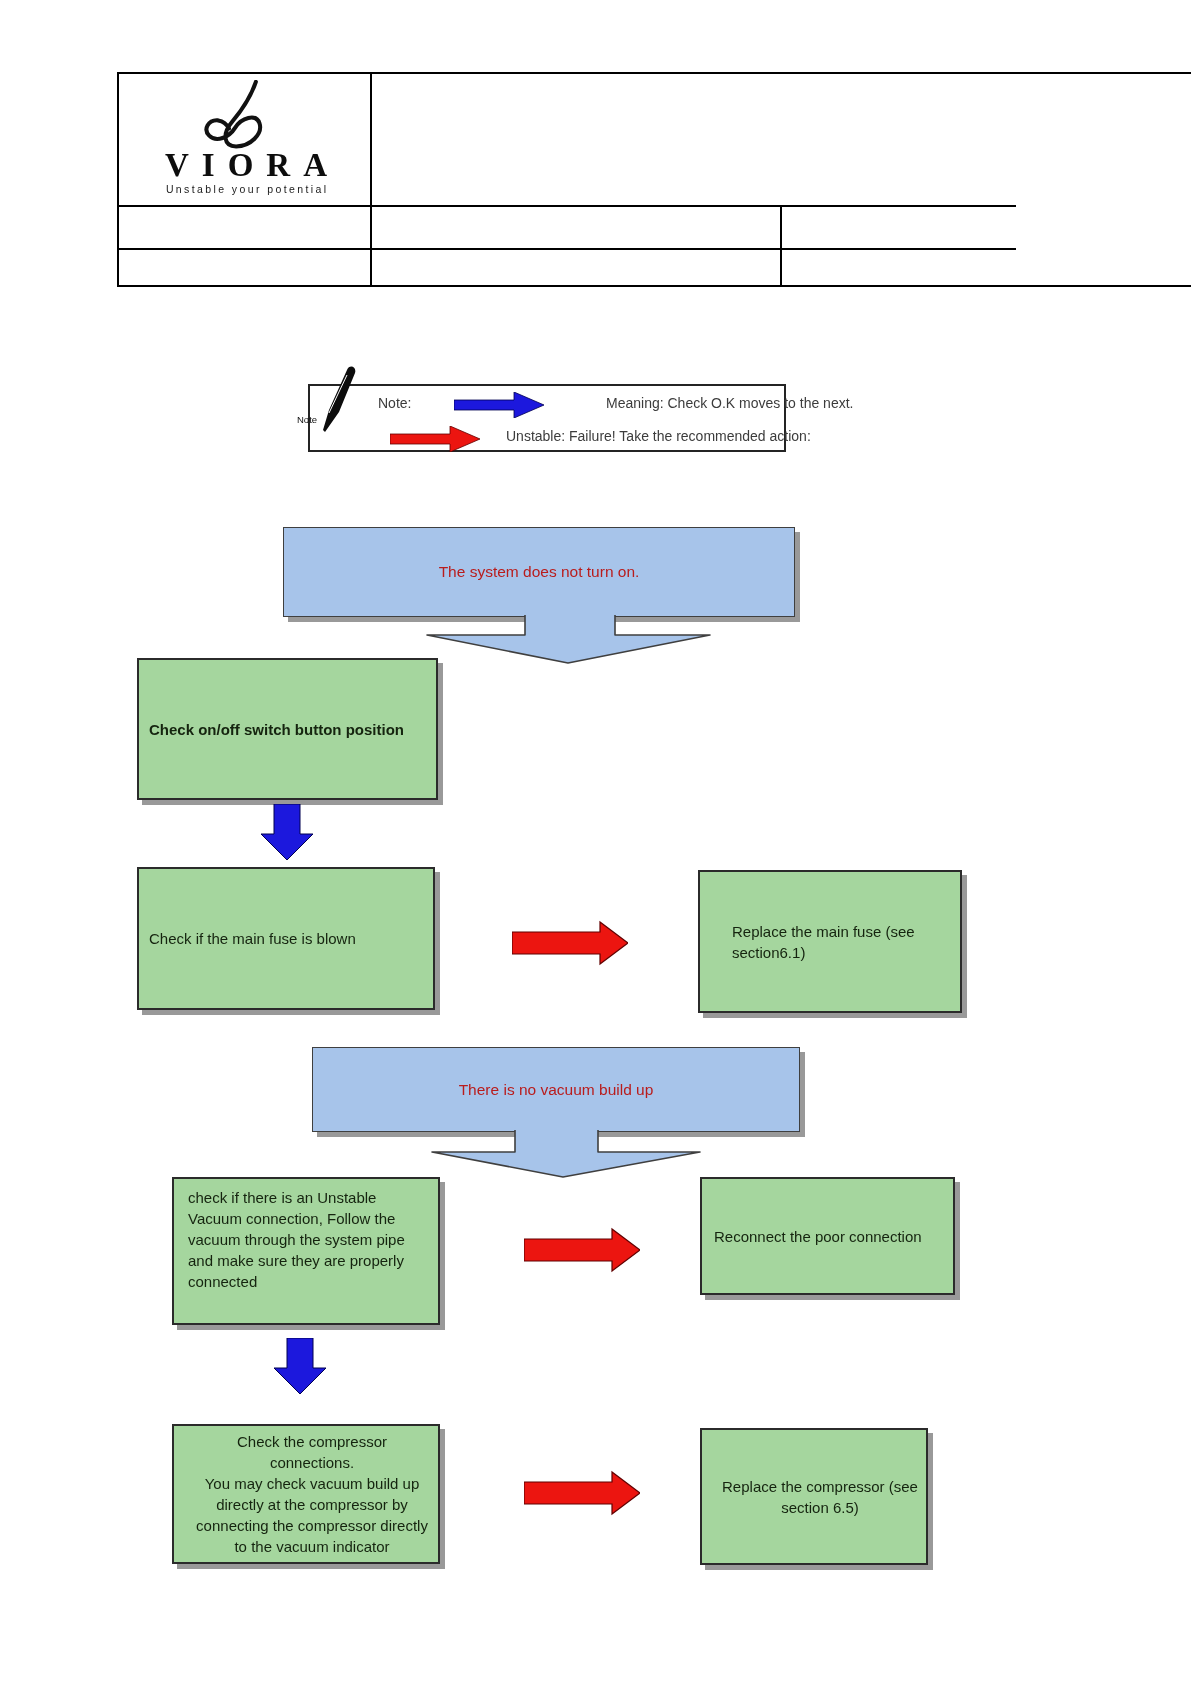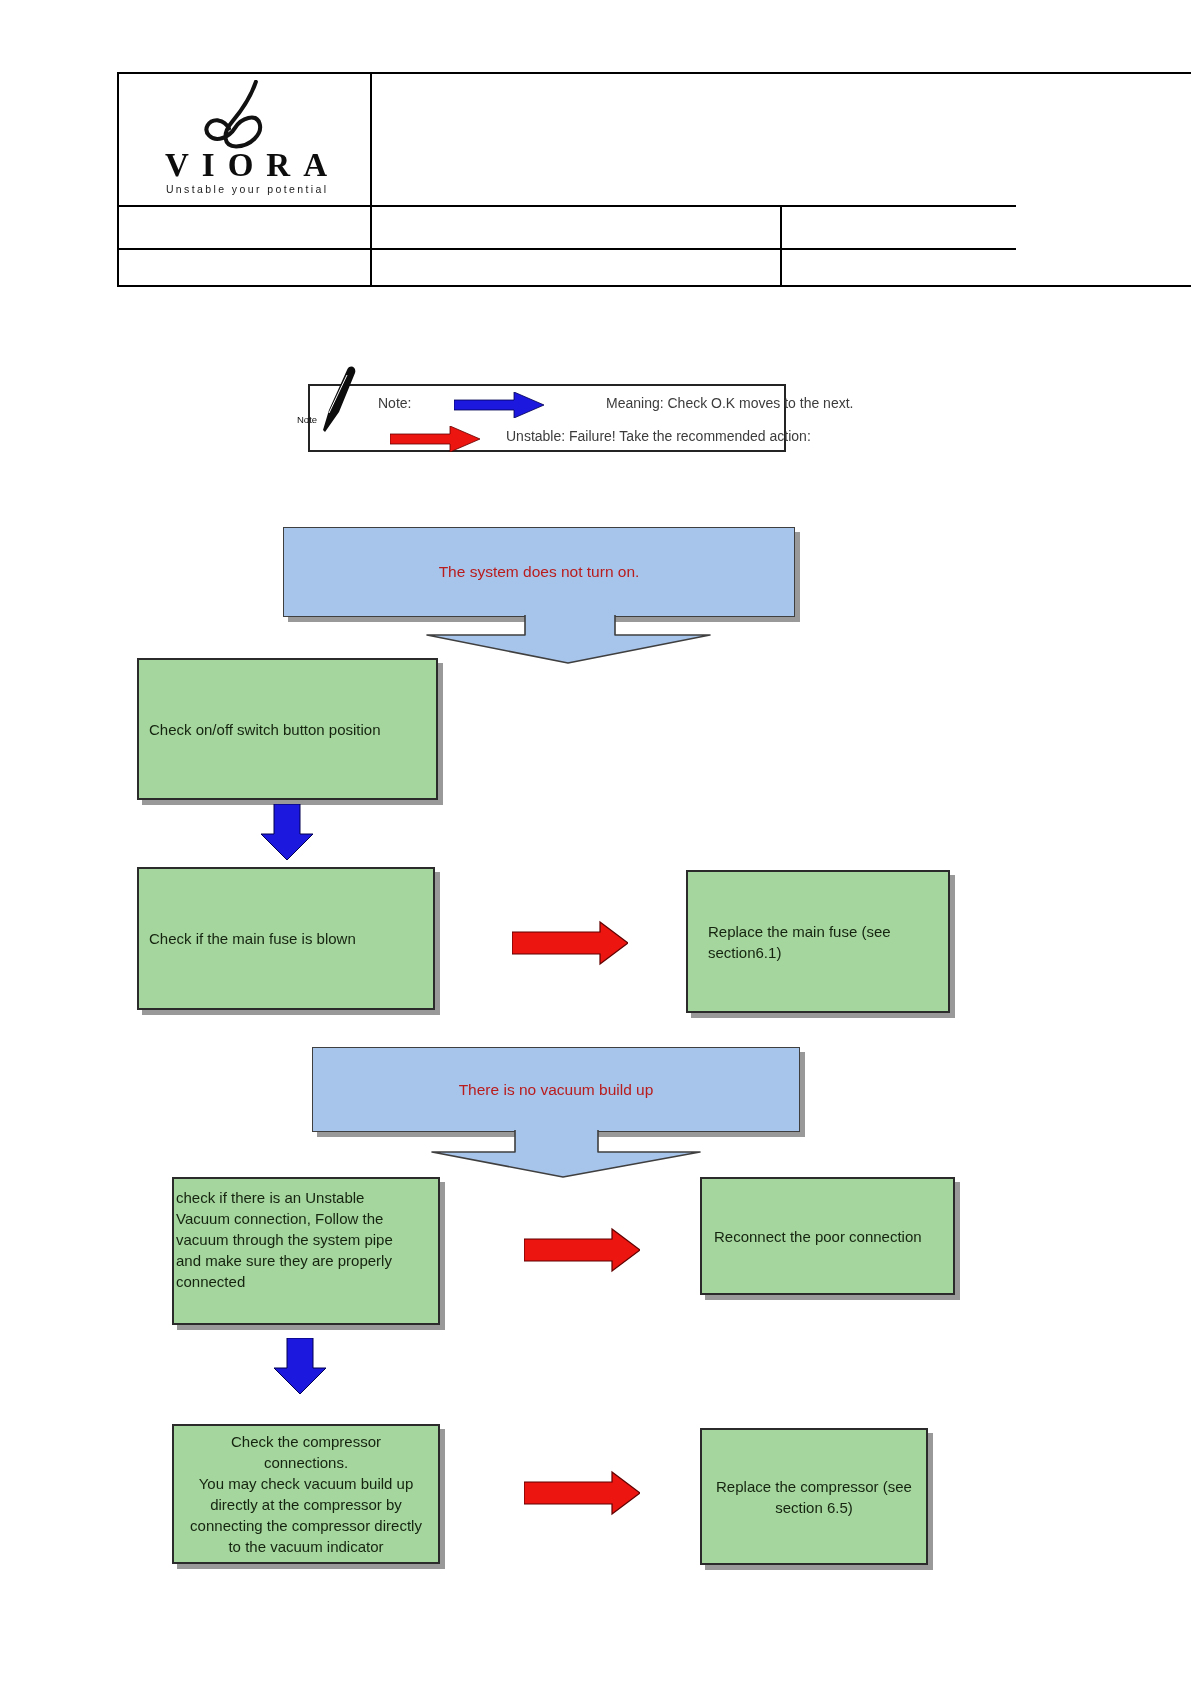--- a/index.html
+++ b/index.html
@@ -24,21 +24,21 @@
 
   
   .pbox{background:#a7c4ea;border:1.6px solid #3f3f3f;
         box-shadow:5px 5px 0 rgba(70,70,70,.55);
         display:flex;align-items:center;justify-content:center;
         font-size:15.5px;color:#b91c1c;}
   .sbox{background:#a5d69e;border:2px solid #2b2b2b;
         box-shadow:5px 5px 0 rgba(70,70,70,.55);
         display:flex;align-items:center;
         font-size:15px;line-height:21px;color:#15240f;}
-  .preline{white-space:pre-line;}
+  .preline{white-space:pre-line;margin-left:12px;}
   .centered{justify-content:center;text-align:center;flex-direction:column;}
   svg{display:block;}
 </style>
 </head>
 <body>
 
 <div class="page">
 
   <div class="abs tbl">
     <div class="tline" style="left:251px;top:0;width:2px;height:211px;"></div>
@@ -76,21 +76,21 @@
   </div>
 
   <div class="abs pbox" style="left:283px;top:527px;width:512px;height:90px;">
     <span>The system does not turn on.</span>
   </div>
 
   <svg class="abs" style="left:420px;top:615px;" width="300" height="55" viewBox="0 0 300 55">
     <path d="M105,0 L105,20 L7,20 L148,48 L290,20 L195,20 L195,0" fill="#a7c4ea" stroke="#3f3f3f" stroke-width="1.6" stroke-linejoin="round"></path>
   </svg>
 
-  <div class="abs sbox" style="left:137px;top:658px;width:301px;height:142px;padding-left:10px;">
+  <div class="abs sbox" style="left:137px;top:658px;width:301px;height:142px;padding-left:10px;font-weight:bold;">
     <span>Check on/off switch button position</span>
   </div>
 
   <svg class="abs" style="left:261px;top:804px;" width="52" height="58" viewBox="0 0 52 58">
     <path d="M13,0 L13,30 L0,30 L26,56 L52,30 L39,30 L39,0 Z" fill="#1c18dd" stroke="#000050" stroke-width="1"></path>
   </svg>
 
   <div class="abs sbox" style="left:137px;top:867px;width:298px;height:143px;padding-left:10px;">
     <span>Check if the main fuse is blown</span>
   </div>

